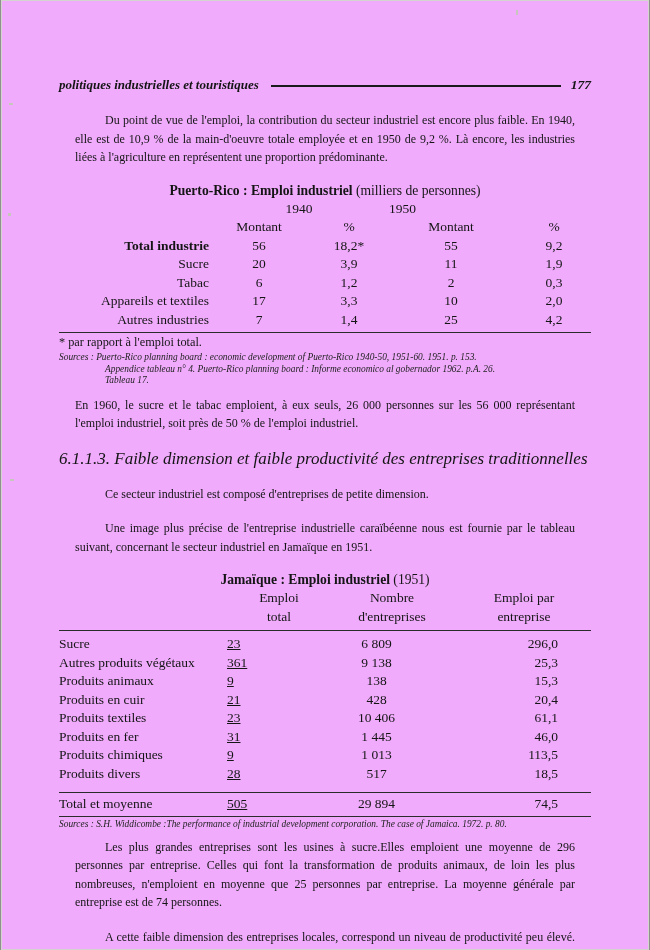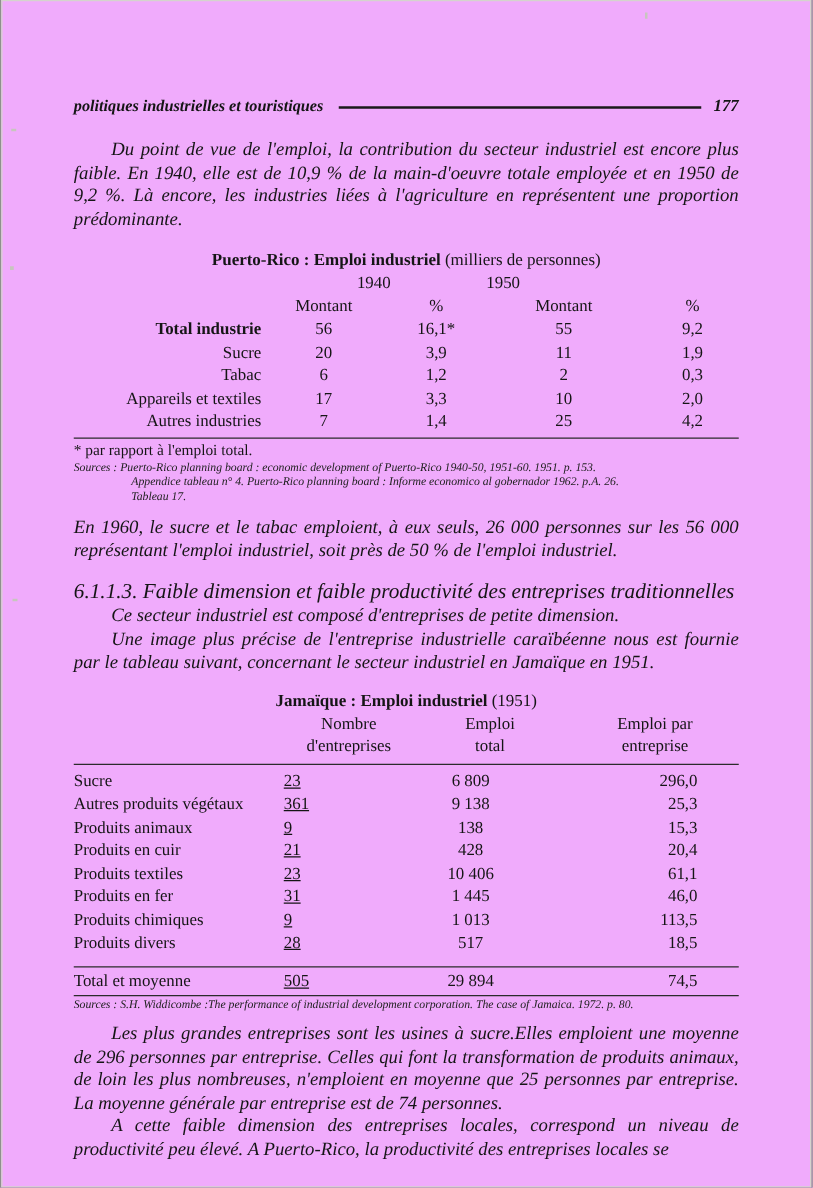--- a/index.html
+++ b/index.html
@@ -14,21 +14,21 @@
     color: #151515;
     position: relative;
     overflow: hidden;
   }
   
   .running-head { display: flex; align-items: center; font-size: 13px; font-style: italic; font-weight: bold; margin-bottom: 18px; }
   .rh-rule { flex: 1; height: 2px; background: #1a1a1a; margin: 2px 10px 0 12px; }
   .rh-page { font-size: 13.5px; }
 
   
-  .body-para { font-size: 15px; line-height: 18.5px; text-align: justify; margin: 0; font-style: italic; }
+  .body-para { font-size: 12px; line-height: 18.5px; text-align: justify; margin: 16px; }
   .indent { text-indent: 30px; }
   .gap-sm { margin-top: 9px; }
 
   
   .section-heading { font-size: 17px; font-style: italic; margin: 13px 0 1px 0; }
 
   
   .tbl-title { text-align: center; font-size: 13.6px; margin: 15px 0 1px 0; }
   .tbl-title .bold { font-weight: bold; }
   .t1-grid { display: grid; grid-template-columns: 150px 100px 80px 124px 82px; font-size: 13.5px; line-height: 18.5px; }
@@ -86,21 +86,21 @@
       <div class="t1-year2">1950</div>
 
       <div></div>
       <div class="t1-head">Montant</div>
       <div class="t1-head">%</div>
       <div class="t1-head">Montant</div>
       <div class="t1-head">%</div>
 
       <div class="t1-label bold">Total industrie</div>
       <div class="t1-num">56</div>
-      <div class="t1-num">16,1*</div>
+      <div class="t1-num">18,2*</div>
       <div class="t1-num">55</div>
       <div class="t1-num">9,2</div>
 
       <div class="t1-label">Sucre</div>
       <div class="t1-num">20</div>
       <div class="t1-num">3,9</div>
       <div class="t1-num">11</div>
       <div class="t1-num">1,9</div>
 
       <div class="t1-label">Tabac</div>
@@ -137,26 +137,26 @@
   <p class="body-para indent">Ce secteur industriel est composé d'entreprises de petite dimension.</p>
   <p class="body-para indent">Une image plus précise de l'entreprise industrielle caraïbéenne nous est fournie par le tableau suivant, concernant le secteur industriel en Jamaïque en 1951.</p>
 
   <section>
     <div class="tbl-title" style="margin-top:13px;">
       <span class="bold">Jamaïque : Emploi industriel</span><span> (1951)</span>
     </div>
     <div class="t2-grid">
       <div></div>
       <div class="t2-head">
+        <span>Emploi</span>
+        <span>total</span>
+      </div>
+      <div class="t2-head">
         <span>Nombre</span>
         <span>d'entreprises</span>
-      </div>
-      <div class="t2-head">
-        <span>Emploi</span>
-        <span>total</span>
       </div>
       <div class="t2-head">
         <span>Emploi par</span>
         <span>entreprise</span>
       </div>
     </div>
     <hr class="t2-hdr-rule">
     <div class="t2-grid">
       <div class="t2-label">Sucre</div>
       <div class="t2-n1">23</div>

